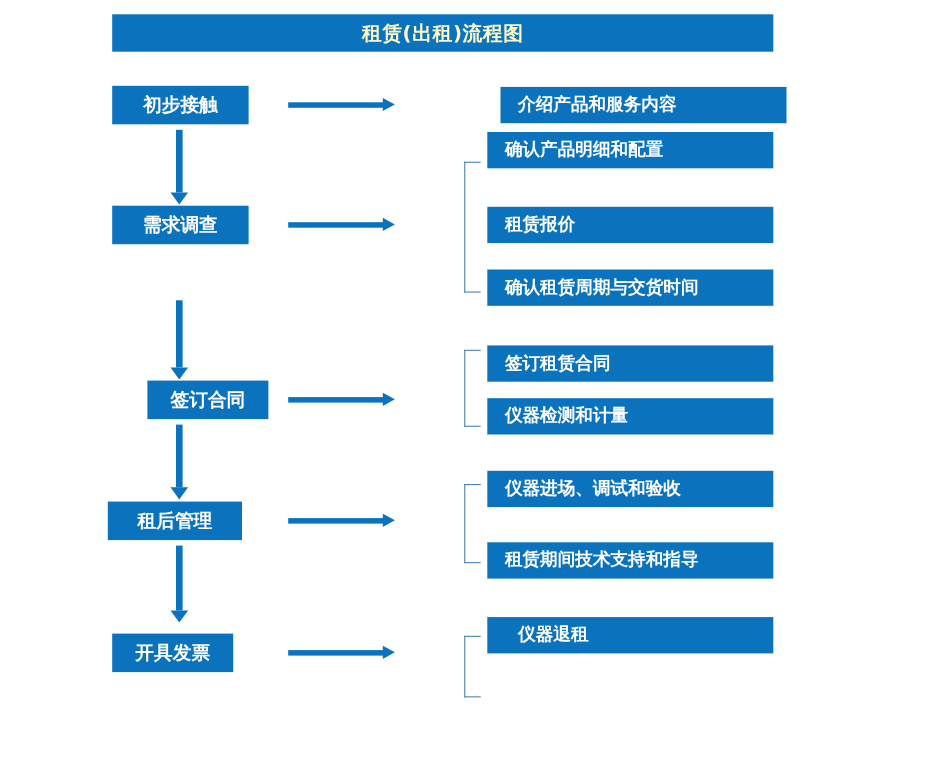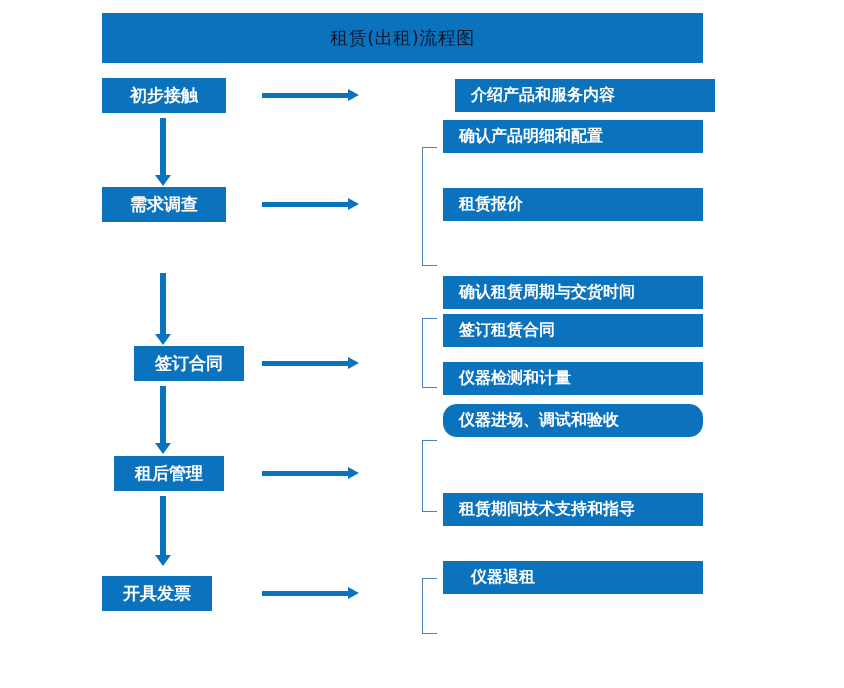--- a/index.html
+++ b/index.html
@@ -22,28 +22,28 @@
     width: 844px;
     height: 688px;
   }
 
   
   .title-bar {
     position: absolute;
     left: 102px;
     top: 13px;
     width: 601px;
-    height: 50px;
-    background: #0B72BE;
-    color: #0f172a;
+    height: 34px;
+    background: #0B72BE;
+    color: #fef9c3;
     display: flex;
     align-items: center;
     justify-content: center;
     font-size: 18px;
-    font-weight: normal;
+    font-weight: bold;
     letter-spacing: 0.5px;
     white-space: nowrap;
   }
 
   
   .node {
     position: absolute;
     background: #0B72BE;
     color: #ffffff;
     font-weight: bold;
@@ -149,21 +149,21 @@
 
   <div class="h-arrow" style="left:262px; top:198px; width:97px;">
     <div class="shaft" style="width:87px;"></div>
     <div class="head" style="left:86px;"></div>
   </div>
 
   <div class="bracket" style="left:422px; top:147px; width:15px; height:119px;"></div>
 
   <div class="node right" style="top:120px;">确认产品明细和配置</div>
   <div class="node right" style="top:188px;">租赁报价</div>
-  <div class="node right" style="top:245px;margin-top:31px;">确认租赁周期与交货时间</div>
+  <div class="node right" style="top:245px;">确认租赁周期与交货时间</div>
 
   <div class="v-arrow" style="left:155px; top:273px; height:72px;">
     <div class="shaft" style="height:61px;"></div>
     <div class="head" style="top:61px;"></div>
   </div>
 
   <div class="node left" style="left:102px; top:346px; width:110px;margin-left:32px;">签订合同</div>
 
   <div class="h-arrow" style="left:262px; top:357px; width:97px;">
     <div class="shaft" style="width:87px;"></div>
@@ -173,30 +173,30 @@
   <div class="bracket" style="left:422px; top:318px; width:15px; height:70px;"></div>
 
   <div class="node right" style="top:362px;">仪器检测和计量</div>
   <div class="node right" style="top:314px;">签订租赁合同</div>
 
   <div class="v-arrow" style="left:155px; top:386px; height:68px;">
     <div class="shaft" style="height:57px;"></div>
     <div class="head" style="top:57px;"></div>
   </div>
 
-  <div class="node left" style="left:114px; top:456px; width:110px;">租后管理</div>
+  <div class="node left" style="left:98px; top:456px; width:122px;">租后管理</div>
 
   <div class="h-arrow" style="left:262px; top:467px; width:97px;">
     <div class="shaft" style="width:87px;"></div>
     <div class="head" style="left:86px;"></div>
   </div>
 
   <div class="bracket" style="left:422px; top:440px; width:15px; height:72px;"></div>
 
-  <div class="node right" style="top:404px;border-radius:14px;">仪器进场、调试和验收</div>
+  <div class="node right" style="top:428px;">仪器进场、调试和验收</div>
   <div class="node right" style="top:493px;">租赁期间技术支持和指导</div>
 
   <div class="v-arrow" style="left:155px; top:496px; height:70px;">
     <div class="shaft" style="height:59px;"></div>
     <div class="head" style="top:59px;"></div>
   </div>
 
   <div class="node left" style="left:102px; top:576px; width:110px;">开具发票</div>
 
   <div class="h-arrow" style="left:262px; top:587px; width:97px;">

